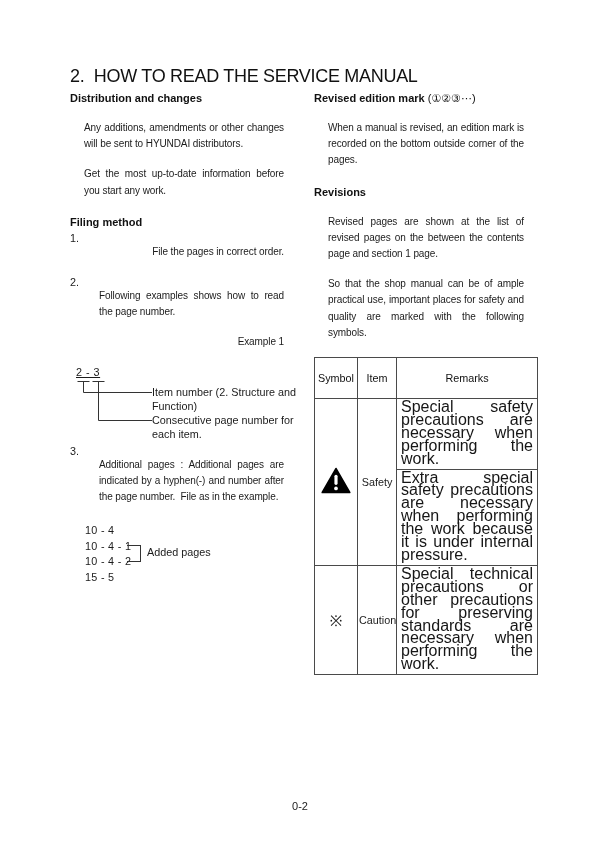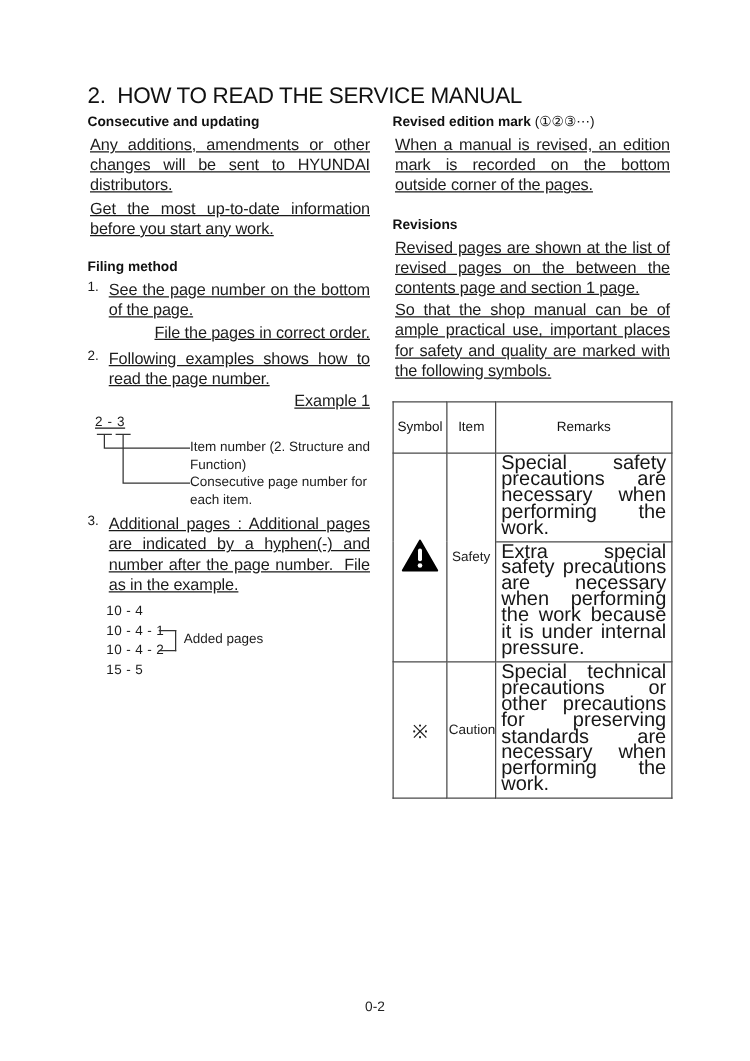--- a/index.html
+++ b/index.html
@@ -10,21 +10,21 @@
   .title{
     position:absolute;left:70px;top:66px;font-size:18px;font-weight:normal;
     letter-spacing:-0.3px;white-space:pre;color:#111;
   }
   .col{position:absolute;top:90px;}
   .col-left{left:70px;width:228px;}
   .col-right{left:314px;width:224px;}
   .hd{font-size:11px;font-weight:bold;line-height:16px;margin:0;color:#111;}
   .hd .reg{font-weight:normal;}
   .gap{margin-top:15px;}
-  .para{font-size:13px;line-height:16.2px;text-align:justify;margin:2px;letter-spacing:-0.1px;text-decoration:underline;}
+  .para{font-size:10px;line-height:16.2px;text-align:justify;margin:14px;letter-spacing:-0.1px;}
   .li{display:flex;margin:0;}
   .li .num{flex:none;width:15px;font-size:10.8px;line-height:16.2px;}
   .li .li-body{flex:1;}
   .plain{text-align:right;}
   
   .diagram{position:relative;height:78px;margin-left:6px;font-size:10.8px;}
   .diagram .pgnum{position:absolute;left:0;top:0;line-height:14px;letter-spacing:0.5px;text-decoration:underline;}
   .diagram svg{position:absolute;left:0;top:15px;}
   .dlabel{position:absolute;left:76px;width:152px;line-height:14px;text-align:left;}
   .dlabel1{top:20px;}
@@ -47,30 +47,29 @@
   .footer{position:absolute;left:0;top:800px;width:100%;text-align:center;font-size:11px;color:#222;}
 </style>
 </head>
 <body>
 
 <div class="page">
 
   <div class="title">2.  HOW TO READ THE SERVICE MANUAL</div>
 
   <div class="col col-left">
-    <h3 class="hd">Consecutive and updating</h3>
+    <h3 class="hd">Distribution and changes</h3>
     <p class="para">Any additions, amendments or other changes will be sent to HYUNDAI distributors.</p>
     <p class="para">Get the most up-to-date information before you start any work.</p>
 
     <h3 class="hd gap">Filing method</h3>
 
     <div class="li">
       <span class="num">1.</span>
       <div class="li-body">
-        <p class="para">See the page number on the bottom of the page.</p>
         <p class="para plain">File the pages in correct order.</p>
       </div>
     </div>
 
     <div class="li">
       <span class="num">2.</span>
       <div class="li-body">
         <p class="para">Following examples shows how to read the page number.</p>
         <p class="para plain">Example 1</p>
       </div>

